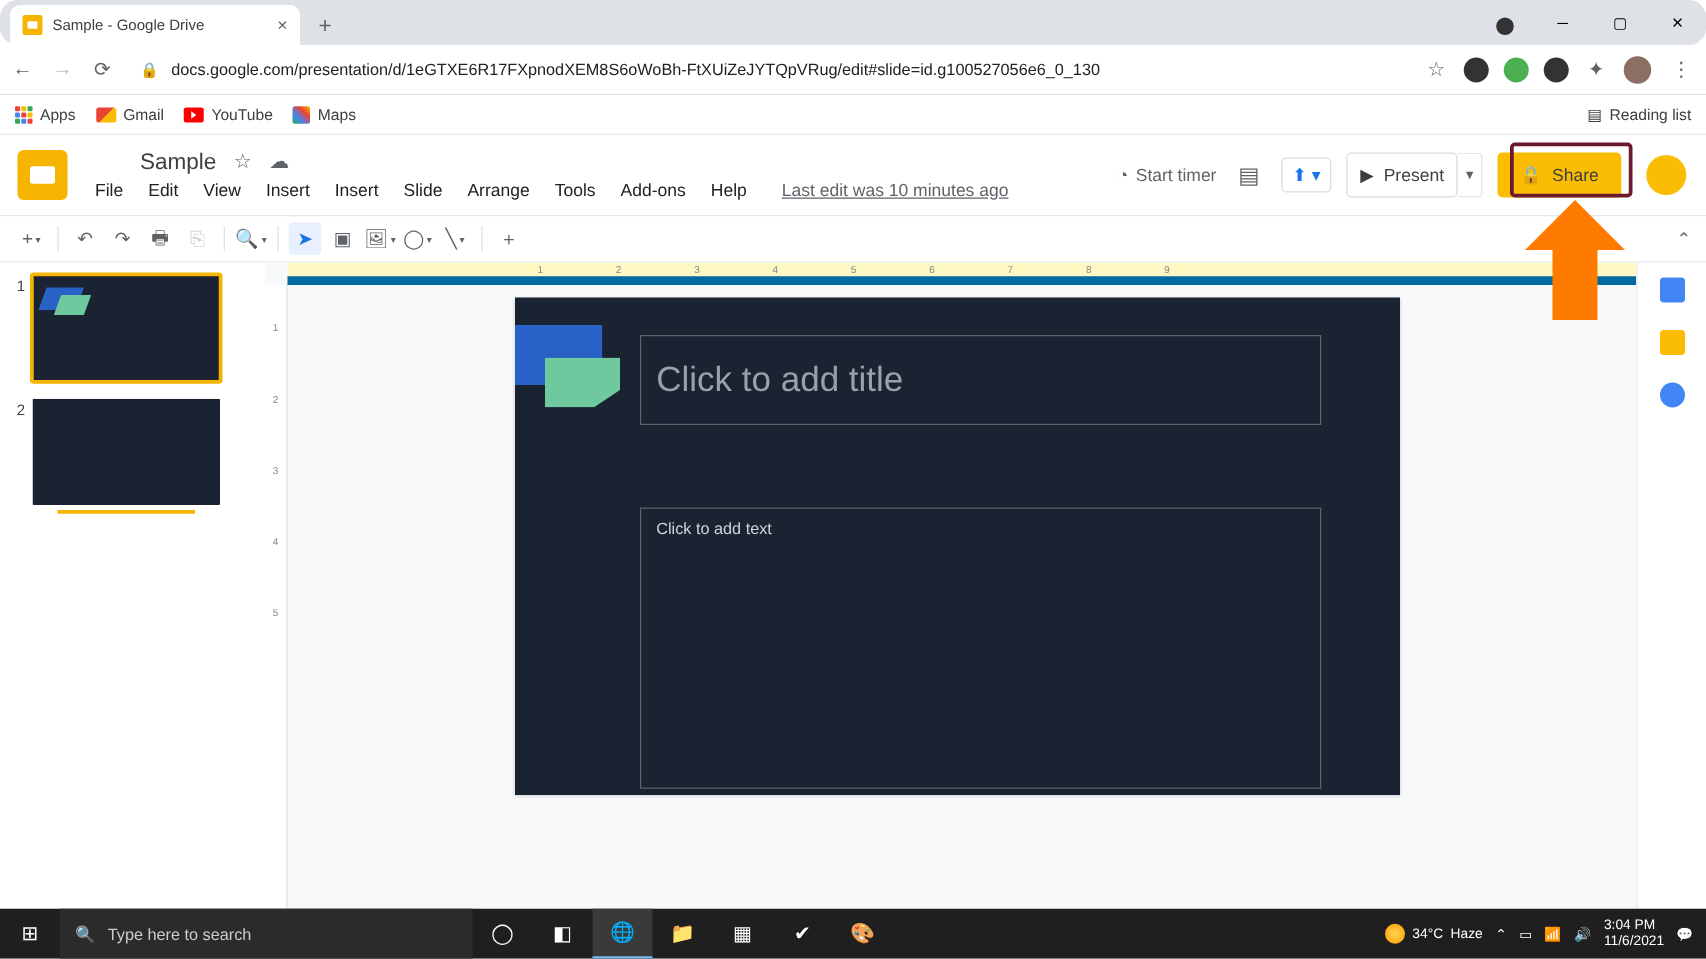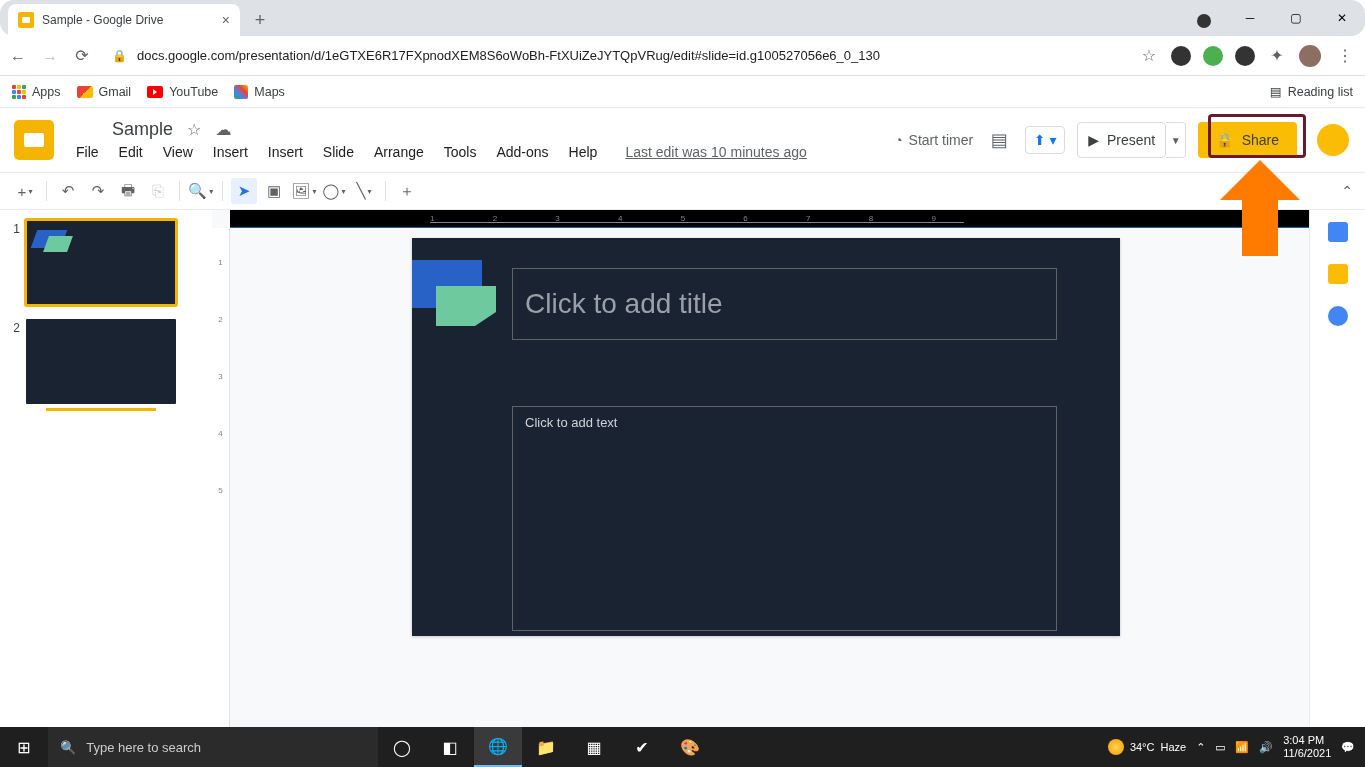--- a/index.html
+++ b/index.html
@@ -74,21 +74,21 @@
 .filmstrip { width:212px; background:#fff; padding:10px 8px; overflow-y:auto; }
 .slide-thumb-row { display:flex; gap:6px; margin-bottom:14px; }
 .slide-num { font-size:12px; color:#3c4043; width:12px; text-align:right; padding-top:2px; }
 .thumb { width:150px; height:85px; background:#1a2332; border:2px solid transparent; position:relative; overflow:hidden; border-radius:1px; }
 .thumb.selected { outline:3px solid #f4b400; outline-offset:-1px; }
 .thumb-underline { height:3px; background:#f4b400; margin:4px 20px 0; }
 .thumb-shape1 { position:absolute; top:8px; left:6px; width:30px; height:18px; background:#2962c7; transform:skew(-20deg); }
 .thumb-shape2 { position:absolute; top:14px; left:18px; width:24px; height:16px; background:#6fc99e; transform:skew(-20deg); }
 
 .canvas-area { flex:1; background:#f8f9fa; position:relative; overflow:hidden; }
-.ruler-h { position:absolute; top:0; left:18px; right:0; height:18px; background:#000000; border-bottom:1px solid #0369a1; font-size:8px; color:#80868b; display:flex; align-items:center; padding-left:200px; letter-spacing:28px;text-decoration:underline; }
+.ruler-h { position:absolute; top:0; left:18px; right:0; height:18px; background:#fef9c3; border-bottom:7px solid #0369a1; font-size:8px; color:#80868b; display:flex; align-items:center; padding-left:200px; letter-spacing:28px; }
 .ruler-v { position:absolute; top:18px; left:0; width:18px; bottom:0; background:#fff; border-right:1px solid #e0e0e0; font-size:8px; color:#80868b; display:flex; flex-direction:column; align-items:center; padding-top:30px; }
 .ruler-v span { margin-bottom:48px; }
 .slide-canvas { position:absolute; top:28px; left:200px; width:708px; height:398px; background:#1a2332; box-shadow:0 1px 3px rgba(0,0,0,0.2); }
 .canvas-shape1 { position:absolute; top:22px; left:0; width:70px; height:48px; background:#2962c7; clip-path:polygon(0 0,100% 0,100% 70%,70% 100%,0 100%); }
 .canvas-shape2 { position:absolute; top:48px; left:24px; width:60px; height:40px; background:#6fc99e; clip-path:polygon(0 0,100% 0,100% 65%,65% 100%,0 100%); }
 .title-box { position:absolute; top:30px; left:100px; width:545px; height:72px; border:1px solid #5f6368; display:flex; align-items:center; padding:0 12px; font-size:28px; color:#9aa0a6; }
 .body-box { position:absolute; top:120px; left:100px; width:545px; height:225px; border:1px solid #5f6368; padding:8px 12px; font-size:13px; color:#d0d3d8;margin-top:48px; }
 
 .side-panel { width:56px; background:#fff; border-left:1px solid #e8eaed; display:flex; flex-direction:column; align-items:center; padding-top:12px; gap:22px; }
 .sp-icon { width:20px; height:20px; border-radius:3px; }

